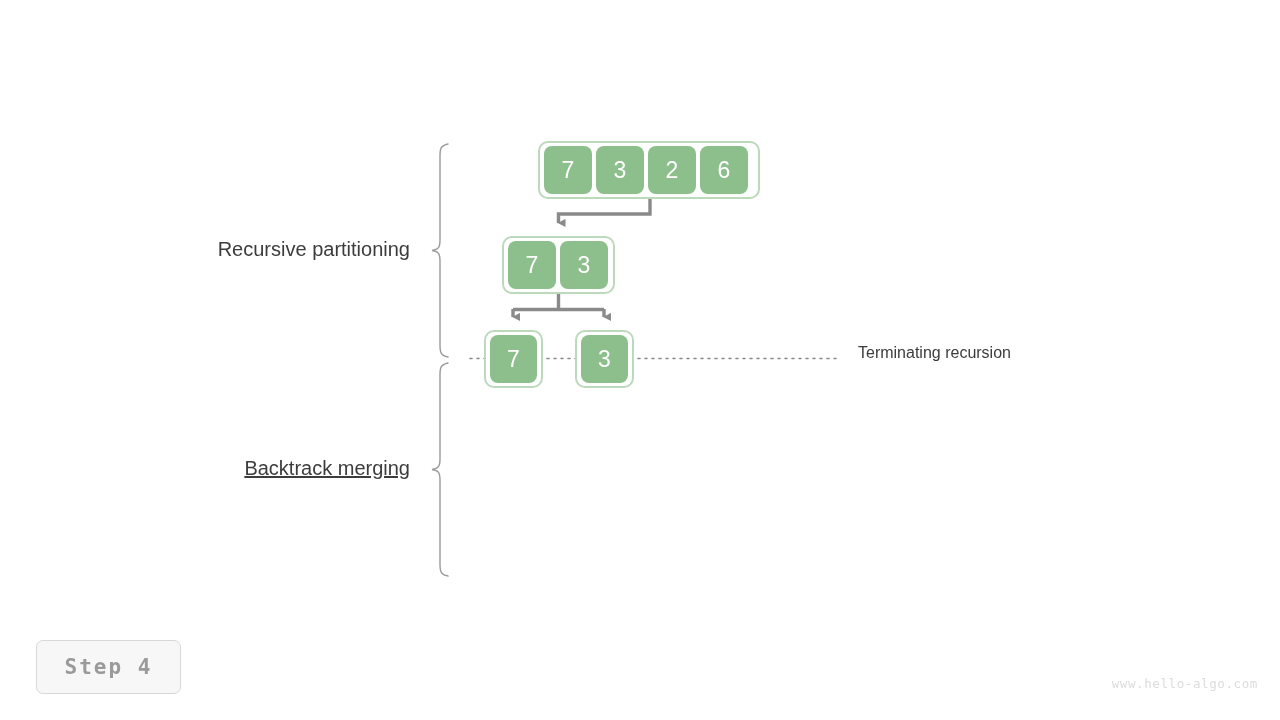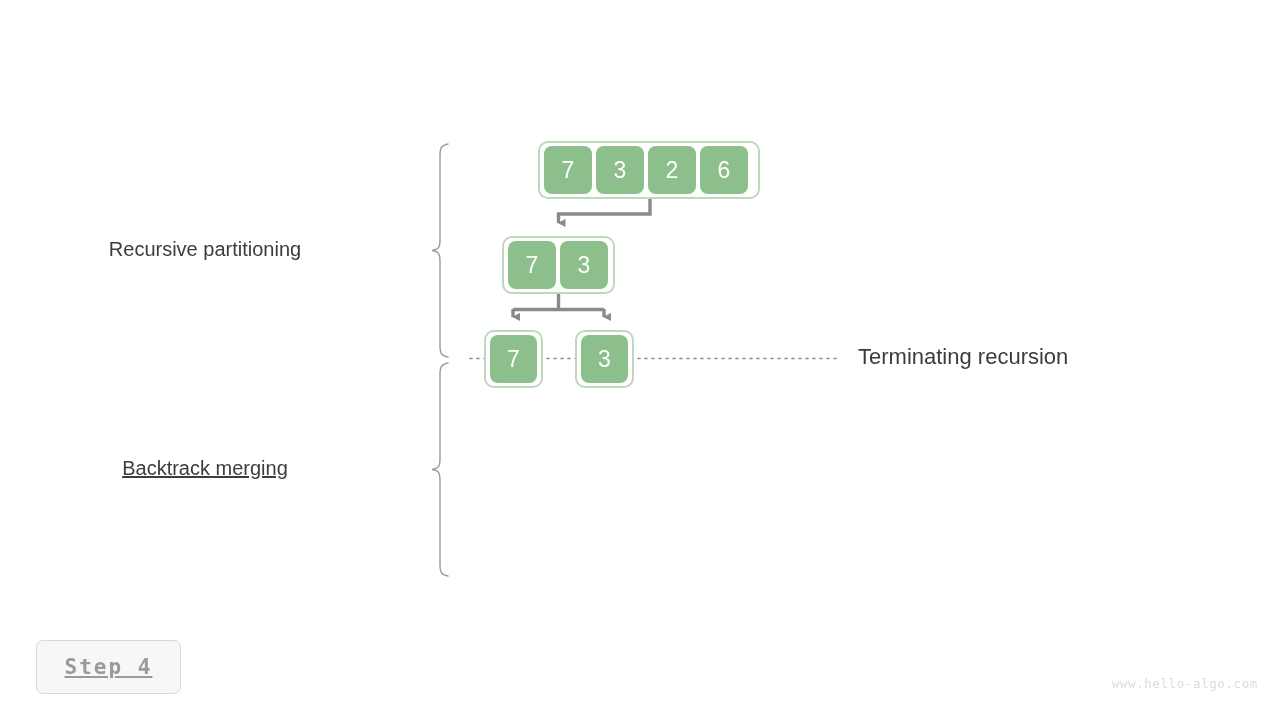--- a/index.html
+++ b/index.html
@@ -54,27 +54,27 @@
     height: 48px;
     line-height: 1;
   }
 
   
   .section-label {
     position: absolute;
     font-size: 20px;
     color: #3c3c3c;
     white-space: nowrap;
-    text-align: center;
+    text-align: right;
   }
 
   
   .annotation-label {
     position: absolute;
-    font-size: 22px;
+    font-size: 16px;
     color: #3c3c3c;
     white-space: nowrap;
   }
 
   
   .step-badge {
     position: absolute;
     left: 36px;
     top: 640px;
     width: 145px;
@@ -84,21 +84,20 @@
     border: 1px solid #d8d8d8;
     border-radius: 7px;
     display: flex;
     align-items: center;
     justify-content: center;
     font-family: "DejaVu Sans Mono", monospace;
     font-weight: bold;
     font-size: 21px;
     letter-spacing: 2px;
     color: #9a9a9a;
-    text-decoration: underline;
   }
 
   
   .watermark {
     position: absolute;
     right: 22px;
     top: 676px;
     font-family: "DejaVu Sans Mono", monospace;
     font-size: 12.5px;
     letter-spacing: 0.6px;

